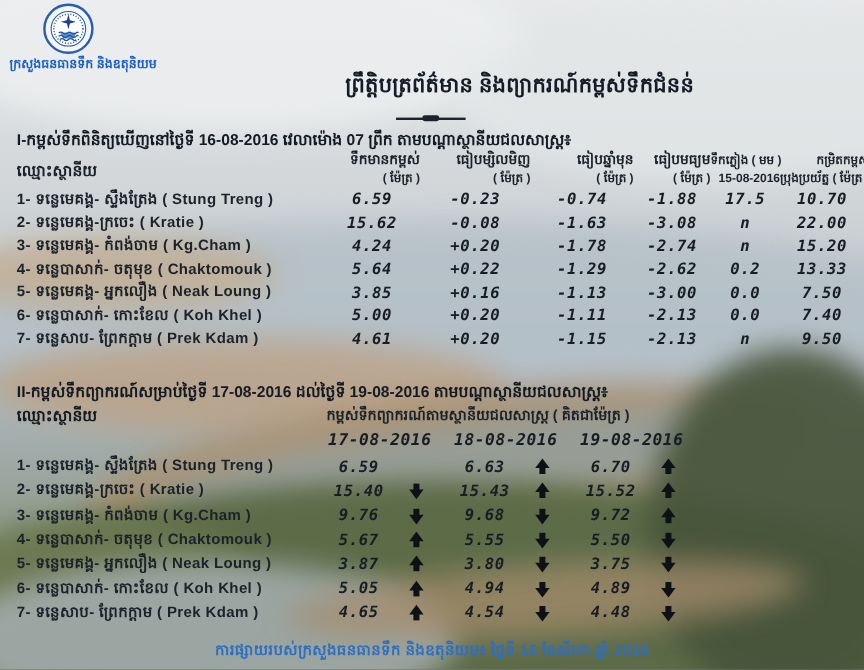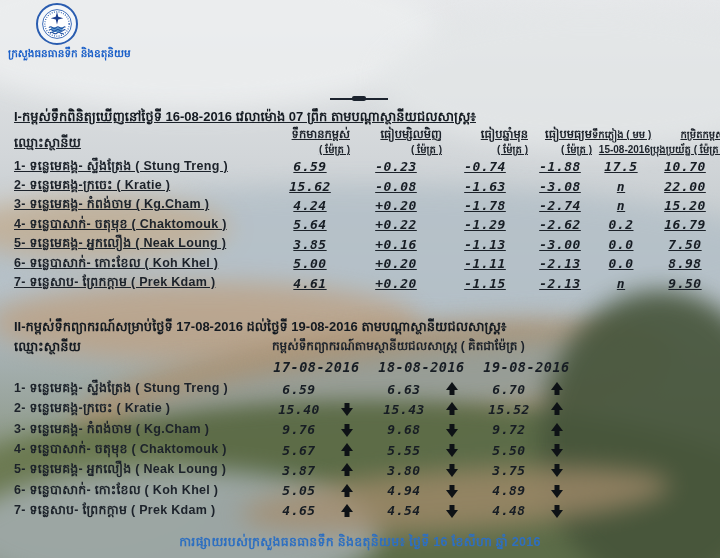--- a/index.html
+++ b/index.html
@@ -33,21 +33,21 @@
         display:flex;align-items:center;justify-content:center;}
   .ministry{margin-top:2px;font-size:10.5px;font-weight:bold;color:#1a5fc8;white-space:nowrap;}
 
   .titleblock{position:absolute;left:150px;top:60px;width:566px;text-align:center;}
   .title{font-size:17.5px;font-weight:bold;color:#151c27;letter-spacing:.2px;}
   .divider{position:absolute;left:330px;top:96px;width:58px;height:5px;}
   .divider::before{content:"";position:absolute;left:0;top:2px;width:100%;height:1.5px;background:#1c232e;}
   .divider::after{content:"";position:absolute;left:22px;top:0;width:14px;height:5px;background:#1c232e;border-radius:2px;}
 
   .sec{position:absolute;left:14px;right:0;}
-  .sec1{top:108px;text-decoration:underline;}
+  .sec1{top:108px;}
   .sec2{top:318px;}
   .heading{font-size:13px;font-weight:bold;white-space:nowrap;color:#141a21;}
 
   
   .t1-grid{display:grid;grid-template-columns:256px 80px 92px 86px 64px 58px 1fr;}
   .t1-head .cell{text-align:right;font-weight:bold;font-size:11.5px;white-space:nowrap;line-height:15px;}
   .t1-head .station{text-align:left;font-size:13px;padding-top:8px;}
   .t1-head .small{font-size:10px;}
   .t1-row{display:grid;grid-template-columns:256px 80px 92px 86px 64px 58px 1fr;
           height:19.4px;align-items:center;}
@@ -108,20 +108,23 @@
           <path d="M20 6.5 L21.4 12 L27 13.5 L21.4 15 L20 20.5 L18.6 15 L13 13.5 L18.6 12 Z" fill="#1e3f8f"></path>
           <path d="M12.5 23.5 h15 l-2.5 5.5 h-10 z" fill="#3b82c4" opacity="0.85"></path>
           <path d="M11 24 q2 -1.8 4 0 t4 0 t4 0 t4 0 t2 0" stroke="#1e4fa0" stroke-width="1.2" fill="none"></path>
           <path d="M11 27 q2 -1.8 4 0 t4 0 t4 0 t4 0 t2 0" stroke="#1e4fa0" stroke-width="1.2" fill="none"></path>
           <path d="M12 30 q2 -1.8 4 0 t4 0 t4 0 t3 0" stroke="#1e4fa0" stroke-width="1.2" fill="none"></path>
         </svg>
       </div>
       <div class="ministry">ក្រសួងធនធានទឹក និងឧតុនិយម</div>
     </div>
 
+    <div class="titleblock">
+      <div class="title">ព្រឹត្តិបត្រព័ត៌មាន និងព្យាករណ៍កម្ពស់ទឹកជំនន់</div>
+    </div>
     <div class="divider"></div>
 
     <div class="sec sec1">
       <div class="heading">I-កម្ពស់ទឹកពិនិត្យឃើញនៅថ្ងៃទី 16-08-2016 វេលាម៉ោង 07 ព្រឹក តាមបណ្ដាស្ថានីយជលសាស្ត្រ៖</div>
 
       <div class="t1-grid t1-head">
         <div class="cell station">ឈ្មោះស្ថានីយ</div>
         <div class="cell">
           <div>ទឹកមានកម្ពស់</div>
           <div class="small">( ម៉ែត្រ )</div>
@@ -176,39 +179,39 @@
             <div class="num">n</div>
             <div class="num">15.20</div>
           </div>
           <div class="t1-row">
             <div class="cell name">4- ទន្លេបាសាក់- ចតុមុខ ( Chaktomouk )</div>
             <div class="num">5.64</div>
             <div class="num">+0.22</div>
             <div class="num">-1.29</div>
             <div class="num">-2.62</div>
             <div class="num">0.2</div>
-            <div class="num">16.79</div>
+            <div class="num">13.33</div>
           </div>
           <div class="t1-row">
             <div class="cell name">5- ទន្លេមេគង្គ- អ្នកលឿង ( Neak Loung )</div>
             <div class="num">3.85</div>
             <div class="num">+0.16</div>
             <div class="num">-1.13</div>
             <div class="num">-3.00</div>
             <div class="num">0.0</div>
             <div class="num">7.50</div>
           </div>
           <div class="t1-row">
             <div class="cell name">6- ទន្លេបាសាក់- កោះខែល ( Koh Khel )</div>
             <div class="num">5.00</div>
             <div class="num">+0.20</div>
             <div class="num">-1.11</div>
             <div class="num">-2.13</div>
             <div class="num">0.0</div>
-            <div class="num">8.98</div>
+            <div class="num">7.40</div>
           </div>
           <div class="t1-row">
             <div class="cell name">7- ទន្លេសាប- ព្រែកក្ដាម ( Prek Kdam )</div>
             <div class="num">4.61</div>
             <div class="num">+0.20</div>
             <div class="num">-1.15</div>
             <div class="num">-2.13</div>
             <div class="num">n</div>
             <div class="num">9.50</div>
           </div>

